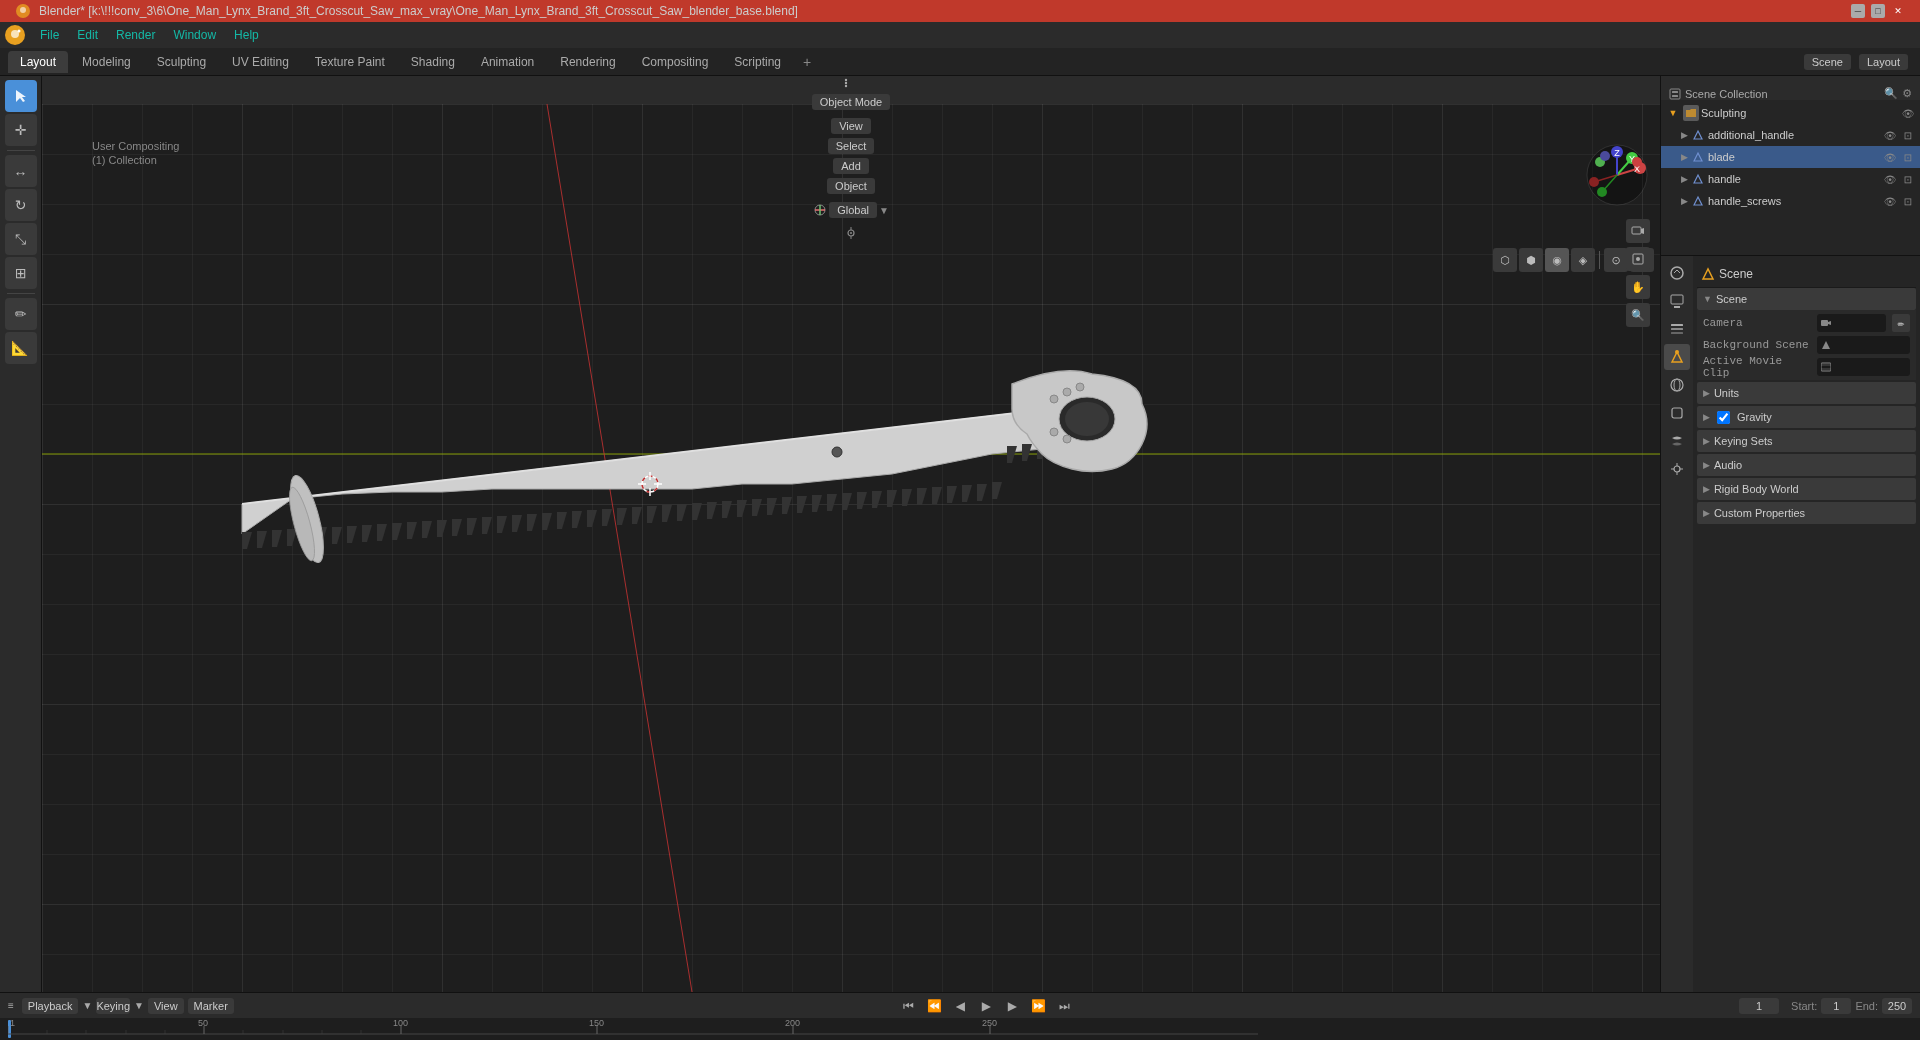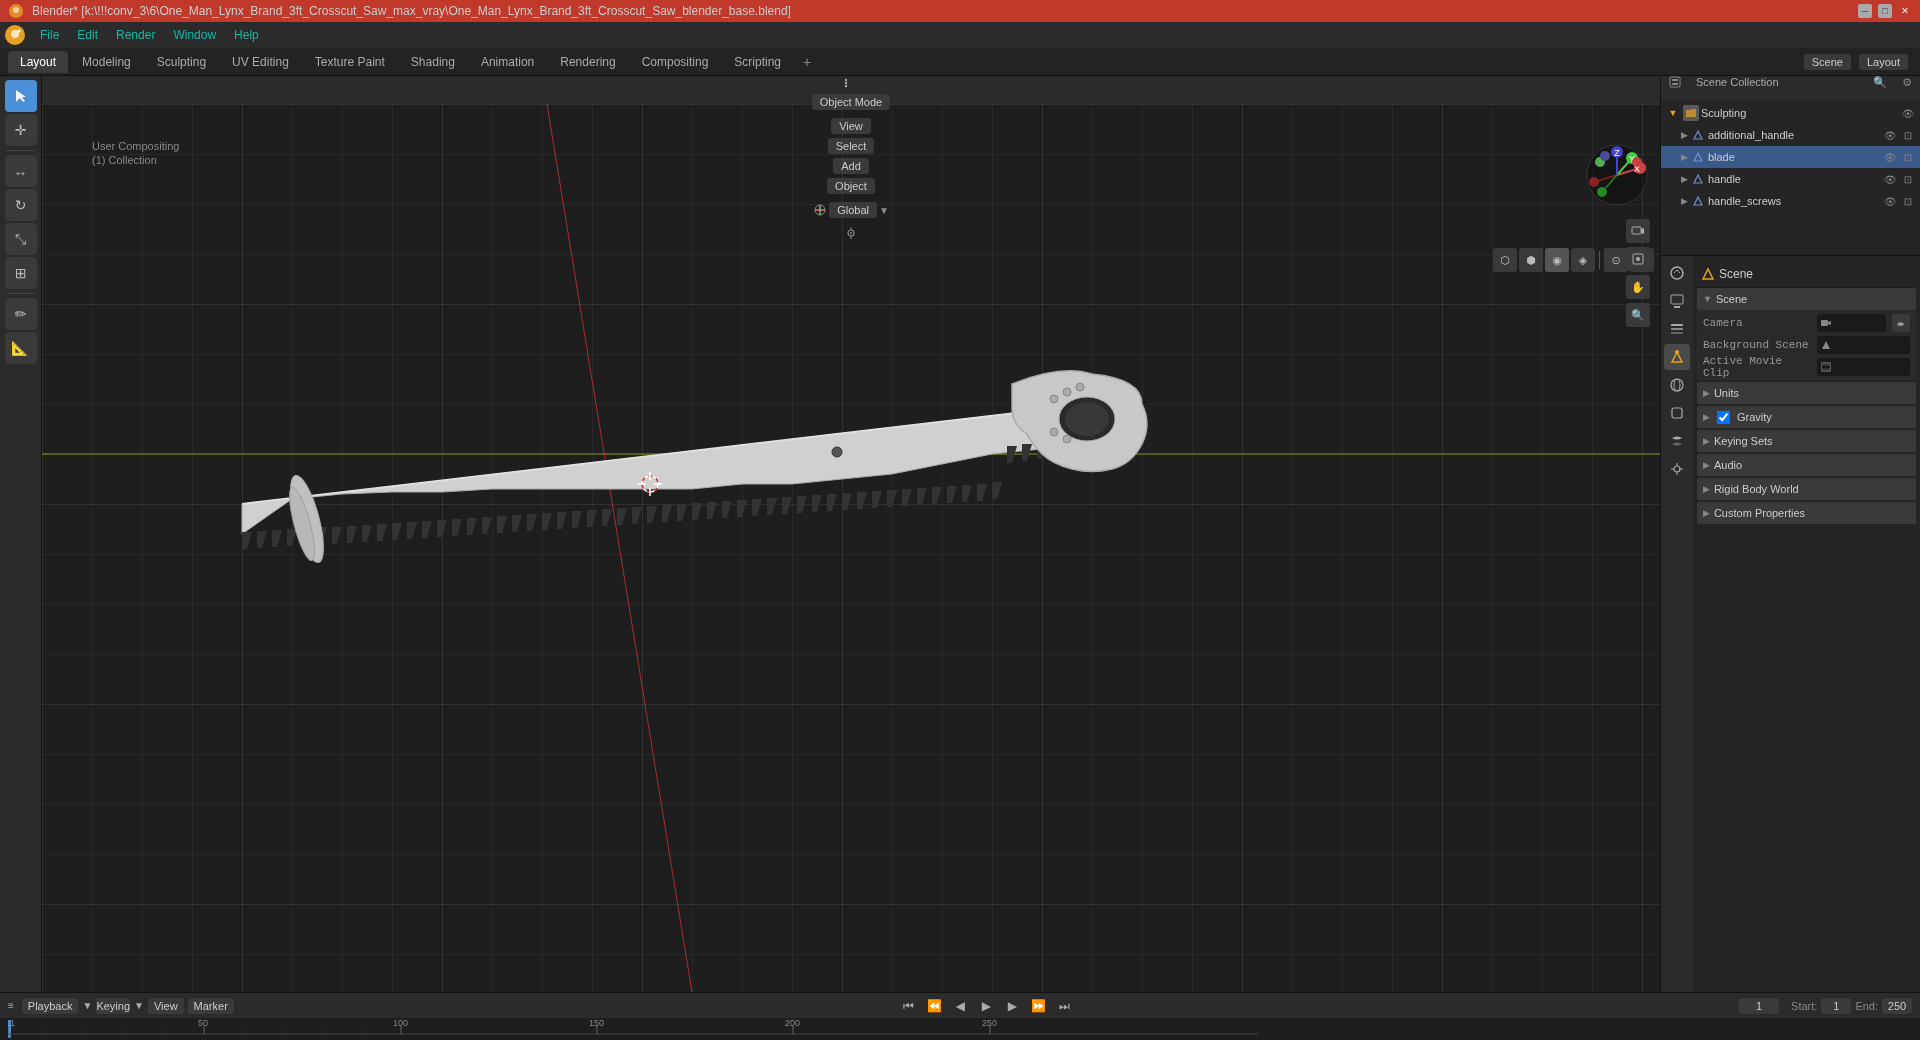--- a/index.html
+++ b/index.html
@@ -13,21 +13,21 @@
       overflow: hidden;
     }
 
     
     #titlebar {
       width: 100%;
       height: 22px;
       background: #c0392b;
       display: flex;
       align-items: center;
-      padding: 0 8px;
+      padding: 0 15px;
       justify-content: space-between;
     }
     #titlebar-controls {
       display: flex;
       gap: 6px;
     }
     .titlebar-btn {
       width: 14px;
       height: 14px;
       background: #aaa;
@@ -210,25 +210,25 @@
     }
     #outliner {
       height: 180px;
       border-bottom: 1px solid #111;
       overflow: hidden;
     }
     #outliner-header {
       height: 24px;
       background: #2b2b2b;
       display: flex;
-      align-items: flex-start;
+      align-items: flex-end;
       padding: 0 8px;
       font-size: 11px;
       color: #aaa;
-      gap: 15px;
+      gap: 4px;
     }
     #outliner-content {
       padding: 2px 0;
     }
     .outliner-item {
       height: 22px;
       display: flex;
       align-items: center;
       padding: 0 4px;
       cursor: pointer;

